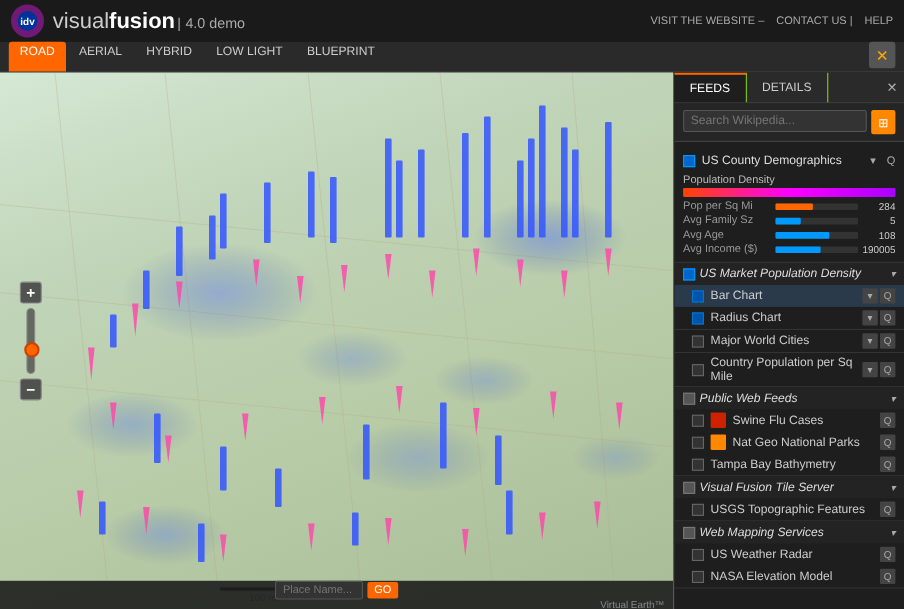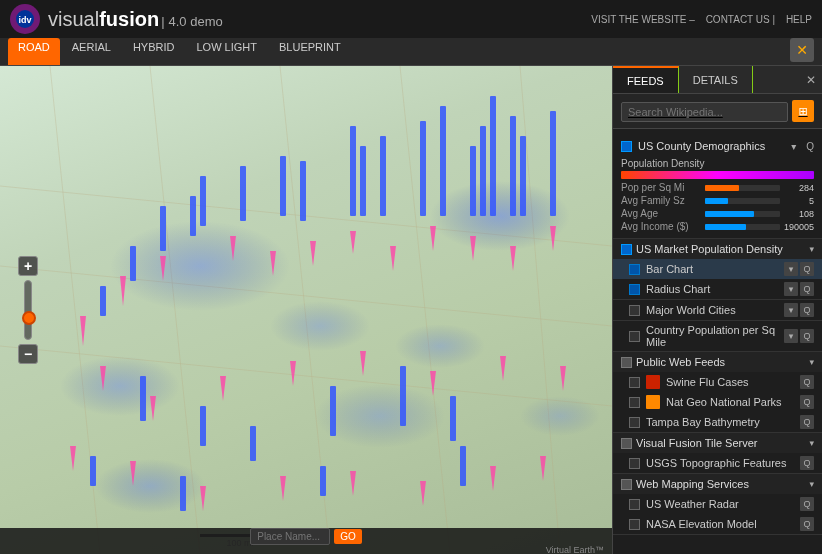--- a/index.html
+++ b/index.html
@@ -199,25 +199,24 @@
       margin-left: auto;
       width: 22px;
       display: flex; align-items: center; justify-content: center;
       color: #aaa; cursor: pointer; font-size: 12px;
     }
 
     
     #search-area {
       padding: 6px 8px;
       display: flex;
-      align-items: flex-end;
+      align-items: flex-start;
       gap: 4px;
       background: #252525;
       border-bottom: 1px solid #444;
-      text-decoration: underline;
     }
     #search-input {
       flex: 1;
       background: #333;
       border: 1px solid #555;
       color: #ccc;
       font-size: 11px;
       padding: 3px 6px;
       border-radius: 2px;
     }
@@ -303,20 +302,21 @@
     .feed-group { border-bottom: 1px solid #333; }
     .feed-group-header {
       display: flex;
       align-items: center;
       gap: 4px;
       padding: 4px 8px;
       cursor: pointer;
       font-size: 11px;
       color: #ddd;
       background: #232323;
+      font-style: italic;
     }
     .feed-item {
       display: flex;
       align-items: center;
       gap: 6px;
       padding: 3px 8px 3px 16px;
       cursor: pointer;
       font-size: 11px;
       color: #ccc;
     }

